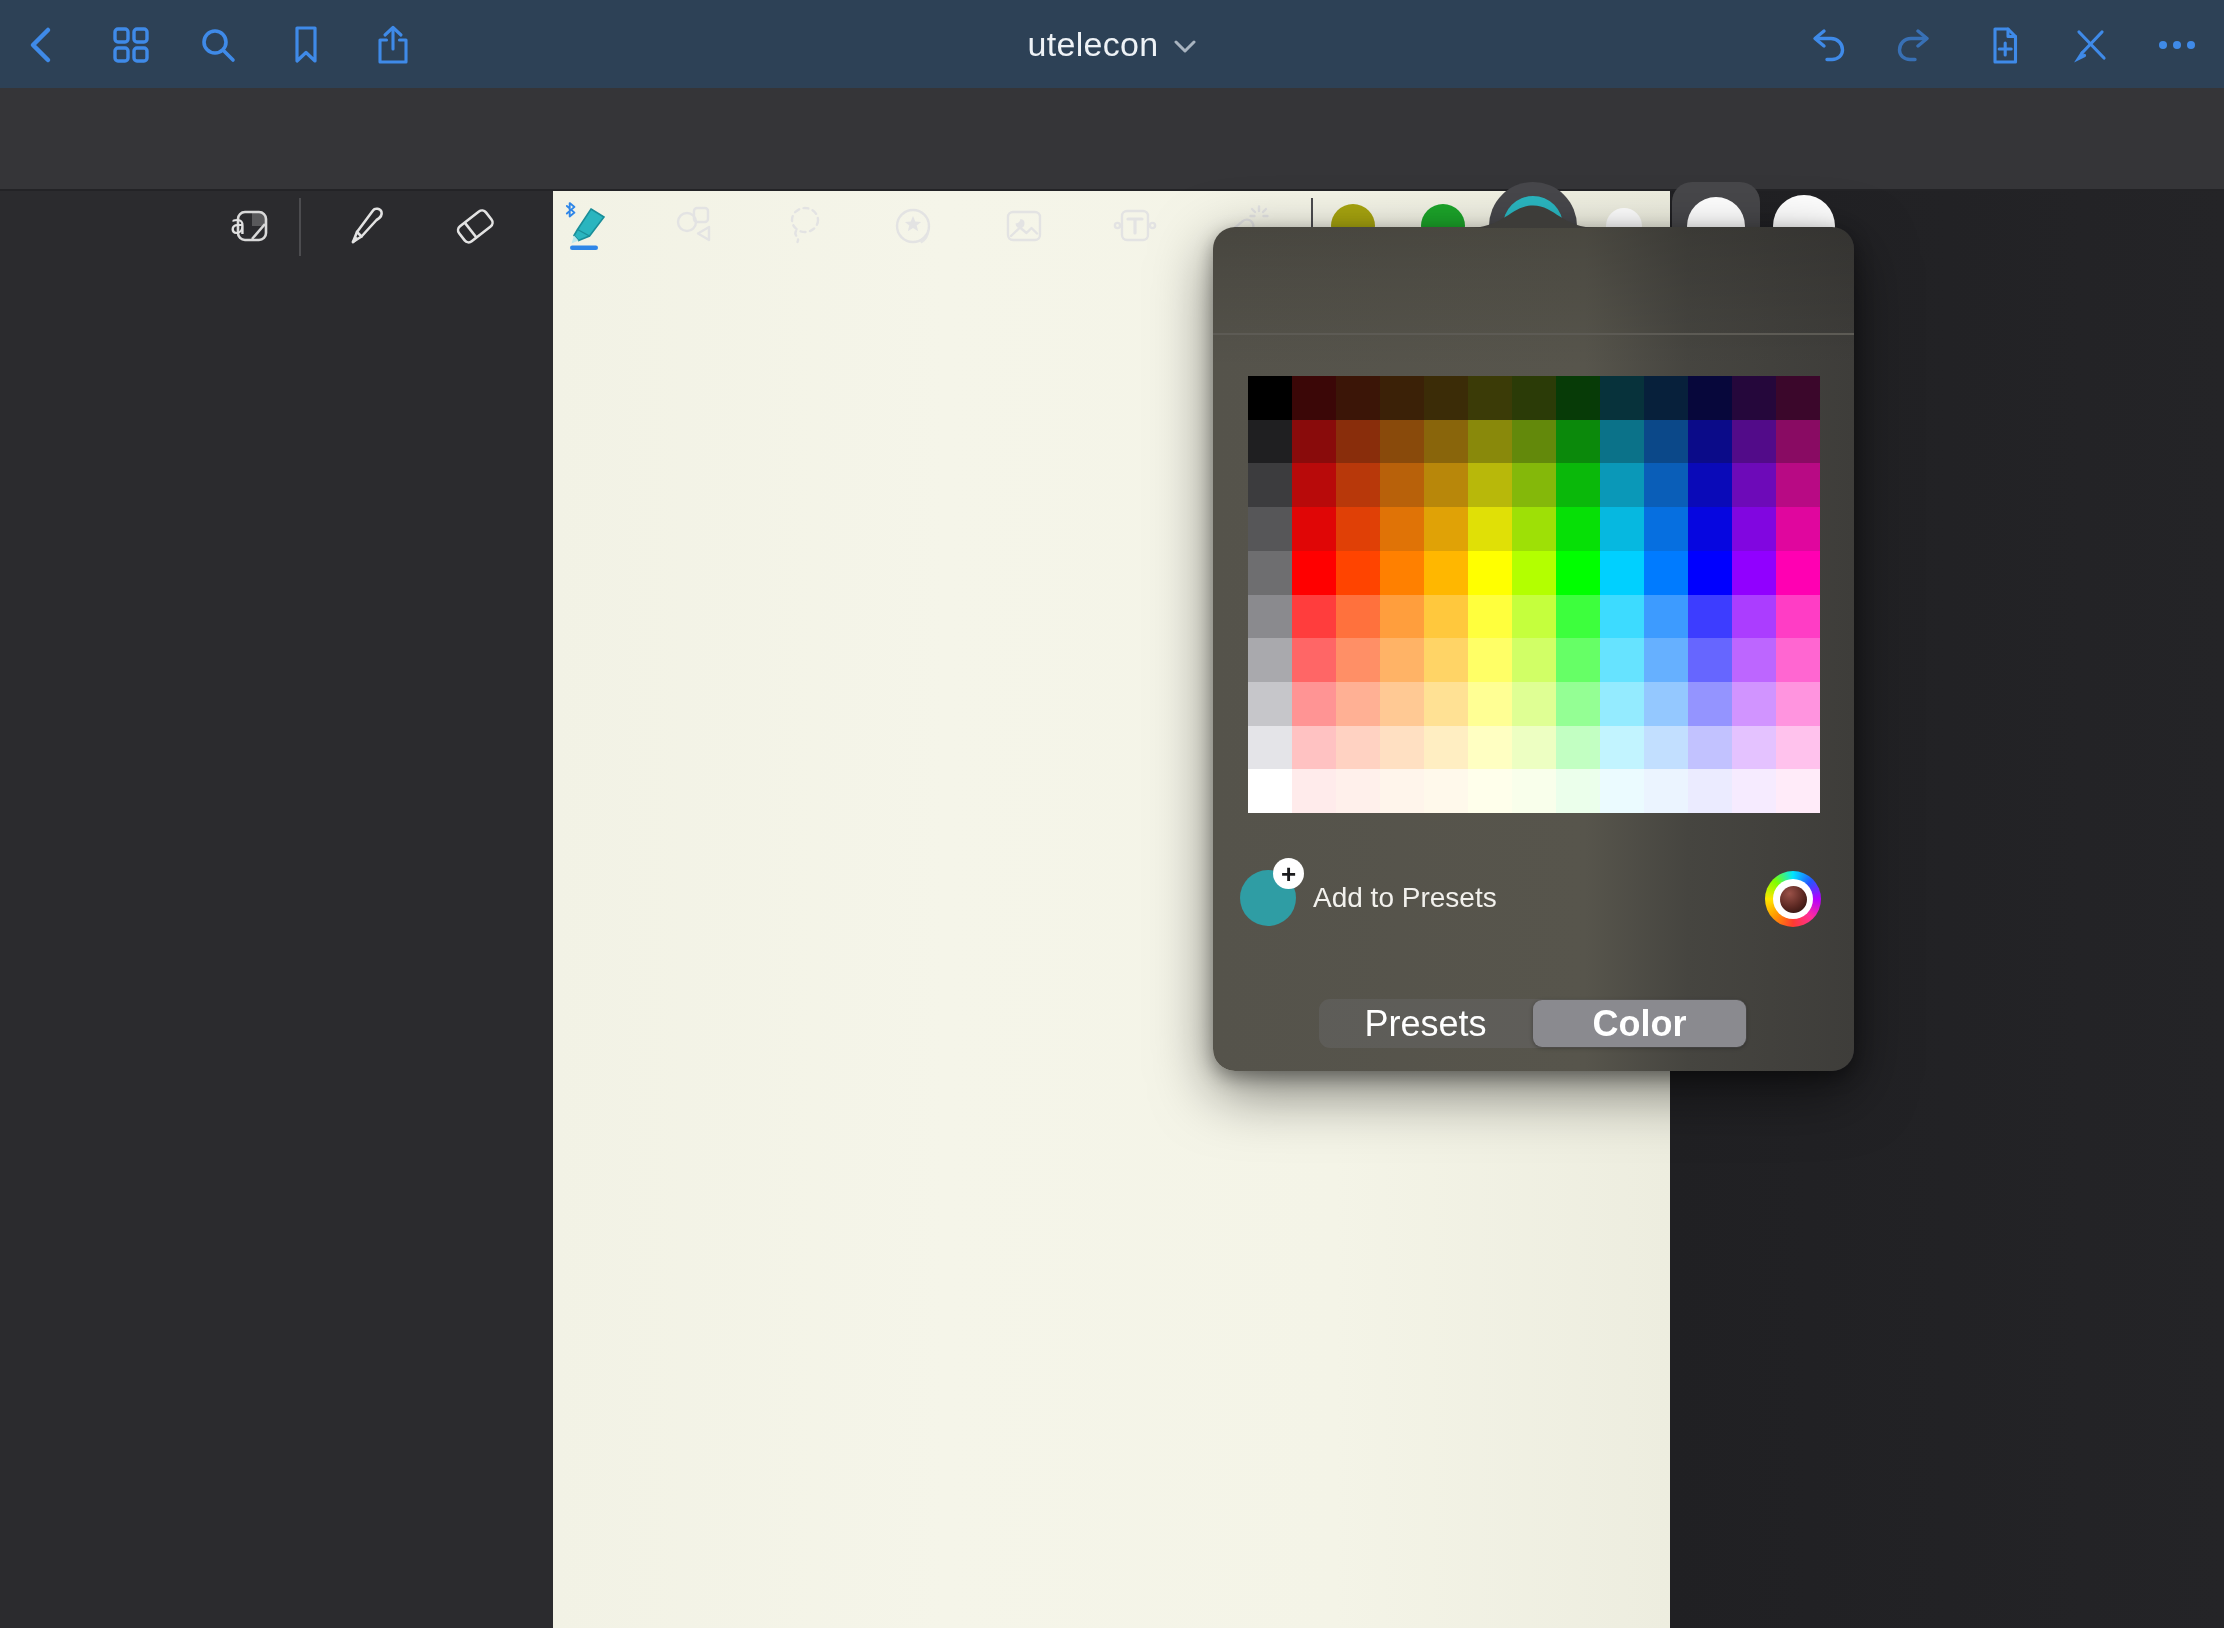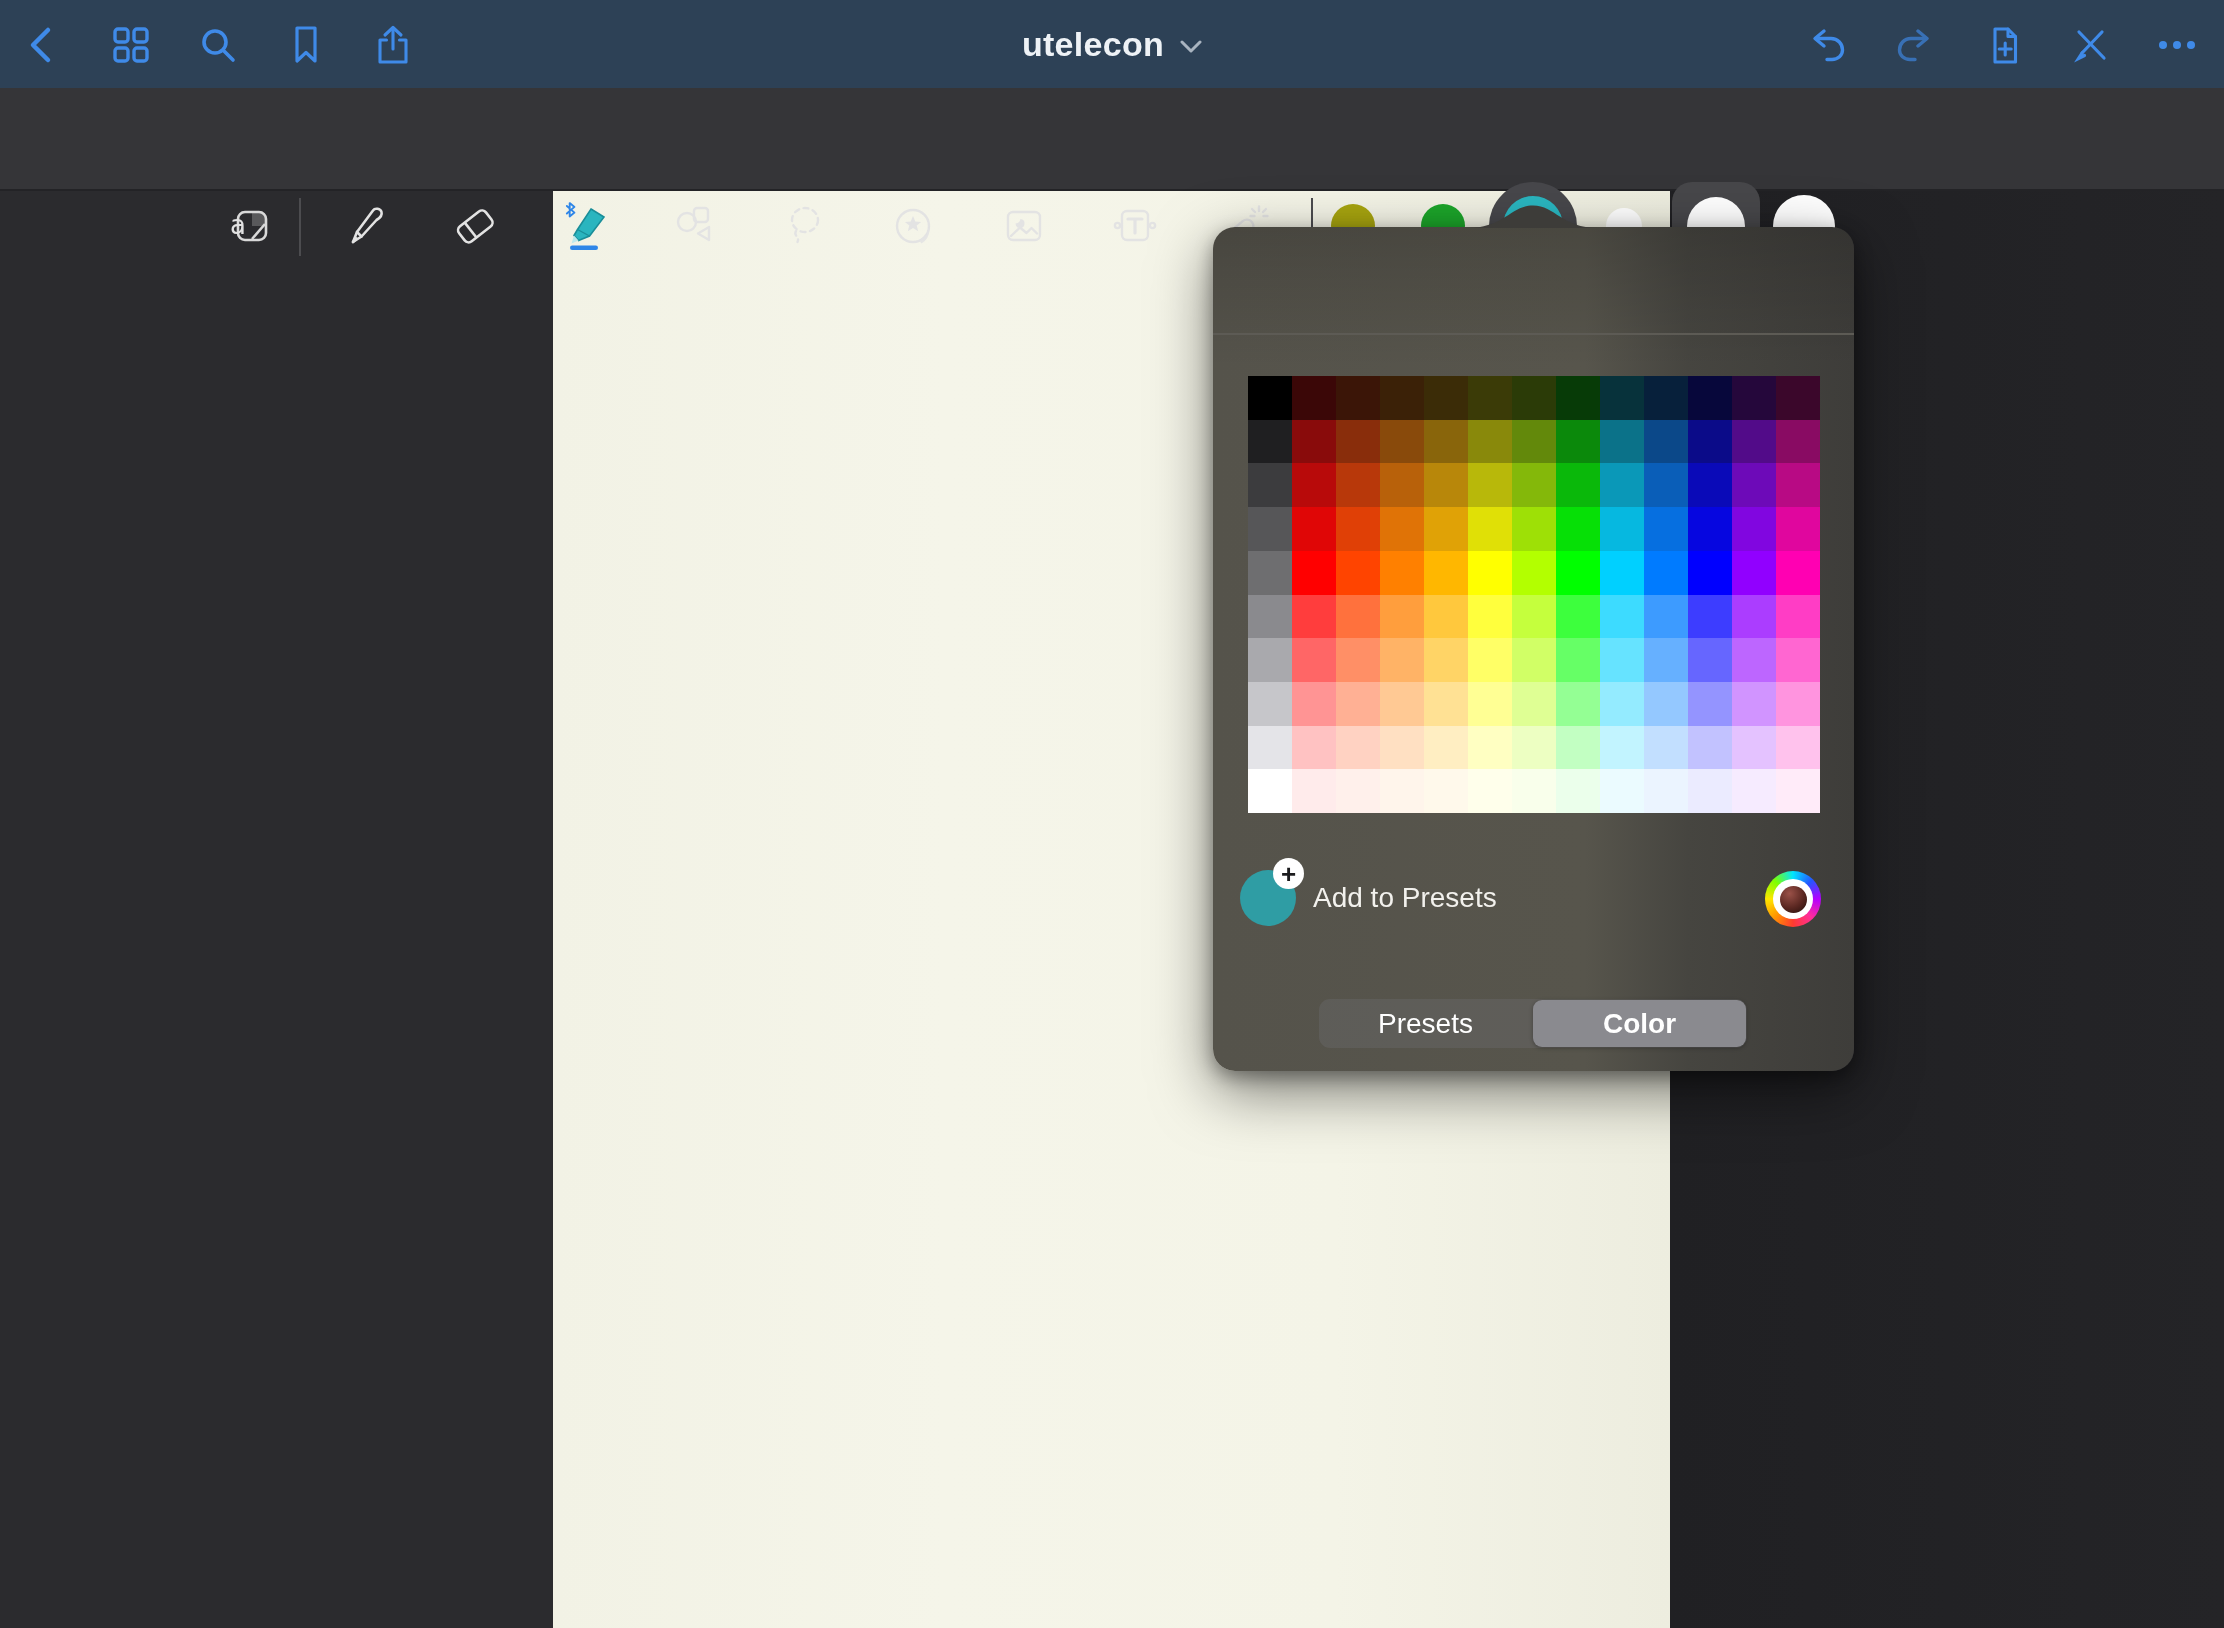--- a/index.html
+++ b/index.html
@@ -14,21 +14,21 @@
   .paper { position:absolute; left:553px; top:191px; width:1117px; bottom:0;
            background:linear-gradient(90deg,#f2f2e5 0%,#f5f5e9 35%,#f4f4e7 70%,#ededdf 100%); }
 
   
   .topbar { position:absolute; left:0; top:0; width:100%; height:88px; background:#2d4156; z-index:30; }
   .tb-icon { position:absolute; top:23px; width:44px; height:44px; color:#3f8ae8; }
   .tb-icon svg { width:100%; height:100%; display:block; }
   .dim { opacity:.65; }
   .doc-title-wrap { position:absolute; left:0; right:0; top:0; height:88px;
                     display:flex; align-items:center; justify-content:center; gap:16px; }
-  .doc-title { color:#eef2f6; font-size:34px; font-weight:700; letter-spacing:.3px; }
+  .doc-title { color:#eef2f6; font-size:34px; font-weight:400; letter-spacing:.3px; }
   .title-chevron { width:22px; height:14px; color:#a9b4c0; margin-top:6px; }
   .title-chevron svg { width:100%; height:100%; display:block; }
 
   
   .toolbar { position:absolute; left:0; top:88px; width:100%; height:103px; background:#353538;
              border-bottom:2px solid #232326; z-index:20; }
   .tool { position:absolute; top:114px; width:48px; height:48px; color:#e3e3e3; }
   .tool svg { width:100%; height:100%; display:block; overflow:visible; }
   .tb-divider { position:absolute; top:110px; width:2px; height:58px; background:#4c4c4f; }
 
@@ -74,21 +74,21 @@
            background:conic-gradient(from 180deg,#ff3b30,#ff9500,#ffe600,#7dff00,#00e5ff,#2456ff,#b400ff,#ff2d9a,#ff3b30);
            display:flex; align-items:center; justify-content:center; }
   .wheel .w-white { width:40px; height:40px; border-radius:50%; background:#ffffff;
                     display:flex; align-items:center; justify-content:center; }
   .wheel .w-core { width:27px; height:27px; border-radius:50%;
                    background:radial-gradient(circle at 35% 28%,#9a5148,#5a2721 55%,#200e0b 100%); }
 
   .segmented { position:absolute; left:106px; top:772px; width:428px; height:49px; border-radius:11px;
                background:rgba(118,118,128,.25); display:flex; }
   .segment { flex:1; display:flex; align-items:center; justify-content:center;
-             color:#ffffff; font-size:28px; border-radius:9px; }
+             color:#ffffff; font-size:36px; border-radius:9px; }
   .segment.selected { background:#8a8a8f; margin:1px; font-weight:700;
                       box-shadow:0 1px 4px rgba(0,0,0,.3); }
 </style>
 </head>
 <body>
 
 <div class="stage">
 
   <div class="canvas-left"></div>
   <div class="paper"></div>

